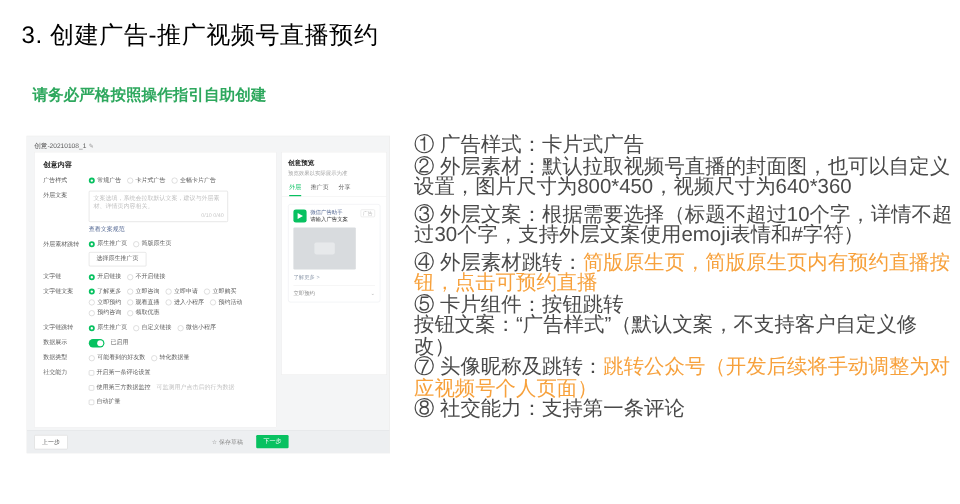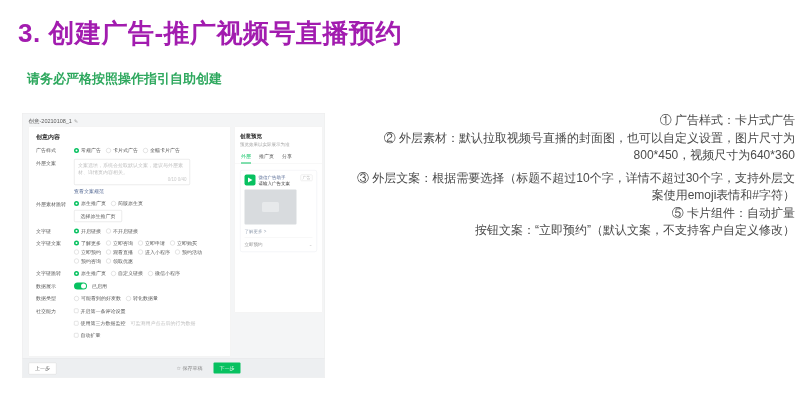--- a/index.html
+++ b/index.html
@@ -1,19 +1,19 @@
 <!DOCTYPE html>
 <html><head>
 <meta charset="utf-8">
 <style>
   * { margin:0; padding:0; box-sizing:border-box; }
   html,body { background:#fff; }
   body { width:800px; height:420px; font-family:"Liberation Sans", sans-serif; position:relative; overflow:hidden; }
 
-  .page-title { position:absolute; left:18px; top:16px; font-size:26px; font-weight:700; color:#a21caf; letter-spacing:0.5px; }
+  .page-title { position:absolute; left:18px; top:16px; font-size:20px; font-weight:400; color:#000000; letter-spacing:0.5px; }
   .page-subtitle { position:absolute; left:27px; top:70px; font-size:13px; font-weight:700; color:#2ea85e; }
 
   
   .shot { position:absolute; left:22px; top:113px; width:303px; height:265px; overflow:hidden; }
   .shot-inner { width:606px; height:530px; transform:scale(0.5); transform-origin:0 0;
                 background:#f4f5f6; border:1px solid #ececec; position:relative; }
   .crumb { position:absolute; left:12px; top:8px; font-size:11px; color:#595959; }
   .crumb .edit { color:#9b9b9b; font-size:10px; margin-left:4px; }
 
   .form-panel { position:absolute; left:12px; top:26px; width:404px; height:460px; background:#fff; border:1px solid #ededed; overflow:hidden; }
@@ -57,21 +57,21 @@
   .paction { display:flex; justify-content:space-between; align-items:center; margin-top:6px; font-size:9px; color:#8c8c8c; }
   .chev { color:#bfbfbf; font-size:9px; }
 
   .shot-footer { position:absolute; left:0; top:490px; width:604px; height:38px; background:#edeff1; border-top:1px solid #e3e5e7; }
   .btn-prev { position:absolute; left:12px; top:7px; background:#fff; border:1px solid #d9d9d9; border-radius:2px; padding:4px 12px; font-size:10px; color:#595959; }
   .draft { position:absolute; left:308px; top:12px; font-size:10px; color:#8c8c8c; }
   .draft .star { margin-right:3px; color:#8c8c8c; }
   .btn-next { position:absolute; left:382px; top:7px; background:#07c160; border-radius:2px; padding:4px 12px; font-size:10px; color:#fff; }
 
   
-  .instructions { position:absolute; left:345px; top:112px; width:450px; font-size:12px; color:#4a4a4a; line-height:17.5px;text-align:right; }
+  .instructions { position:absolute; left:345px; top:112px; width:450px; font-size:17px; color:#4a4a4a; line-height:17.5px; }
   .inst-line { }
   .inst-line.gap { margin-top:5px; }
   .orange { color:#f7a13c; }
 </style>
 </head>
 <body>
 
 <div class="page-title">3. 创建广告-推广视频号直播预约</div>
 <div class="page-subtitle">请务必严格按照操作指引自助创建</div>
 
@@ -287,15 +287,18 @@
       <span class="btn-next">下一步</span>
     </div>
 
   </div>
 </div>
 
 <div class="instructions">
     <div class="inst-line"><span>① 广告样式：卡片式广告</span></div>
     <div class="inst-line"><span>② 外层素材：默认拉取视频号直播的封面图，也可以自定义设置，图片尺寸为800*450，视频尺寸为640*360</span></div>
     <div class="inst-line gap"><span>③ 外层文案：根据需要选择（标题不超过10个字，详情不超过30个字，支持外层文案使用emoji表情和#字符）</span></div>
-    <div class="inst-line"><span>⑤ 卡片组件：自动扩量</span></div>
-    <div class="inst-line"><span>按钮文案：“立即预约”（默认文案，不支持客户自定义修改）</span></div>
+    <div class="inst-line gap"><span>④ 外层素材跳转：</span><span class="orange">简版原生页，简版原生页内有预约直播按钮，点击可预约直播</span></div>
+    <div class="inst-line"><span>⑤ 卡片组件：按钮跳转</span></div>
+    <div class="inst-line"><span>按钮文案：“广告样式”（默认文案，不支持客户自定义修改）</span></div>
+    <div class="inst-line"><span>⑦ 头像昵称及跳转：</span><span class="orange">跳转公众号（开发后续将手动调整为对应视频号个人页面）</span></div>
+    <div class="inst-line"><span>⑧ 社交能力：支持第一条评论</span></div>
   </div>
 
 </body></html>

